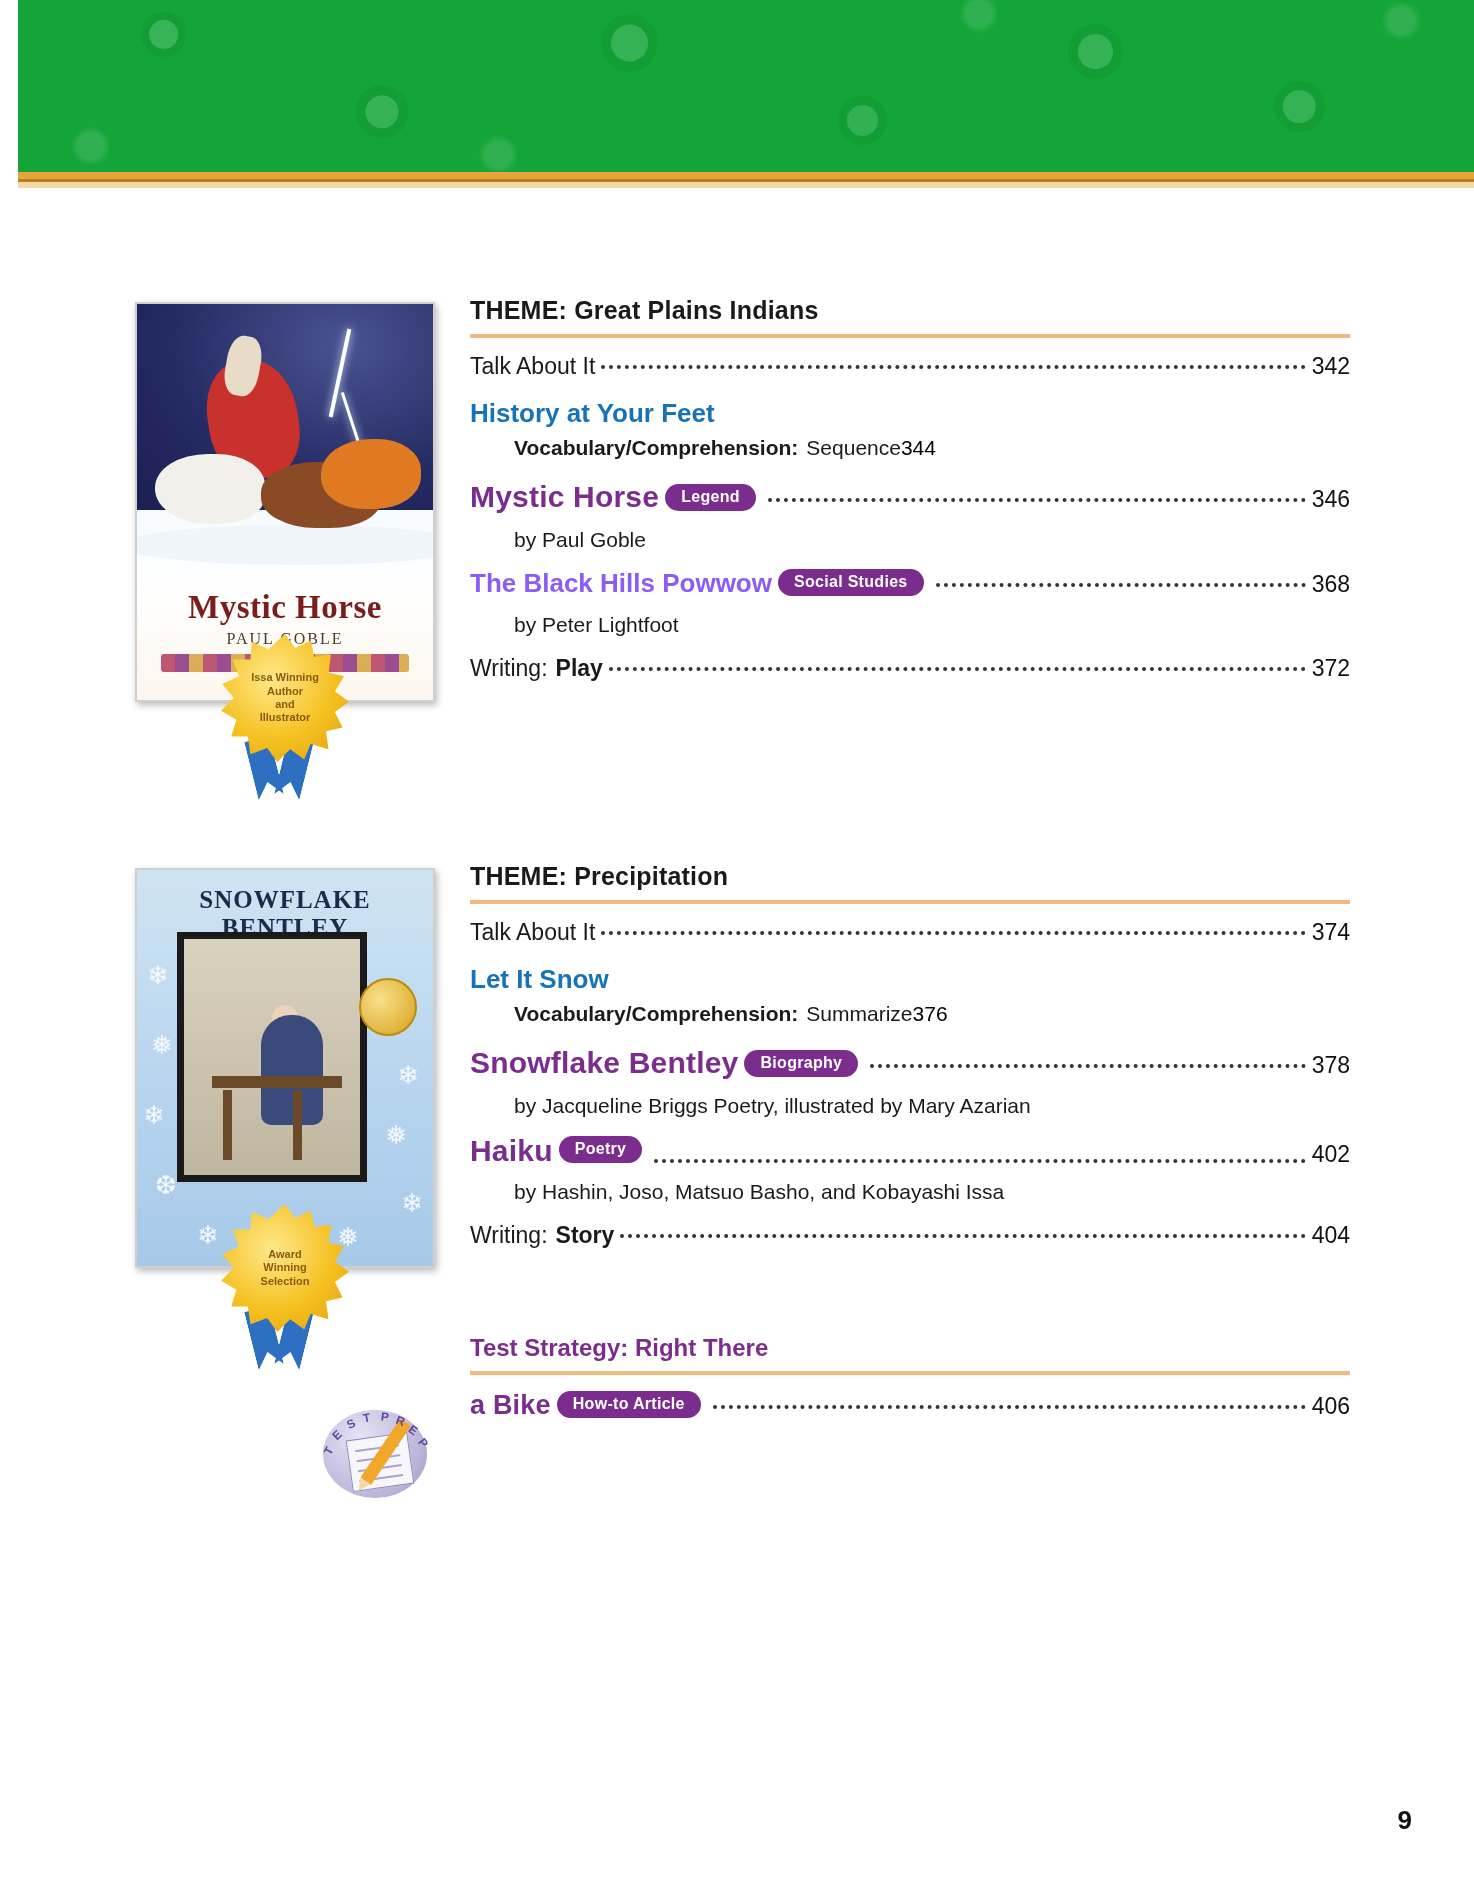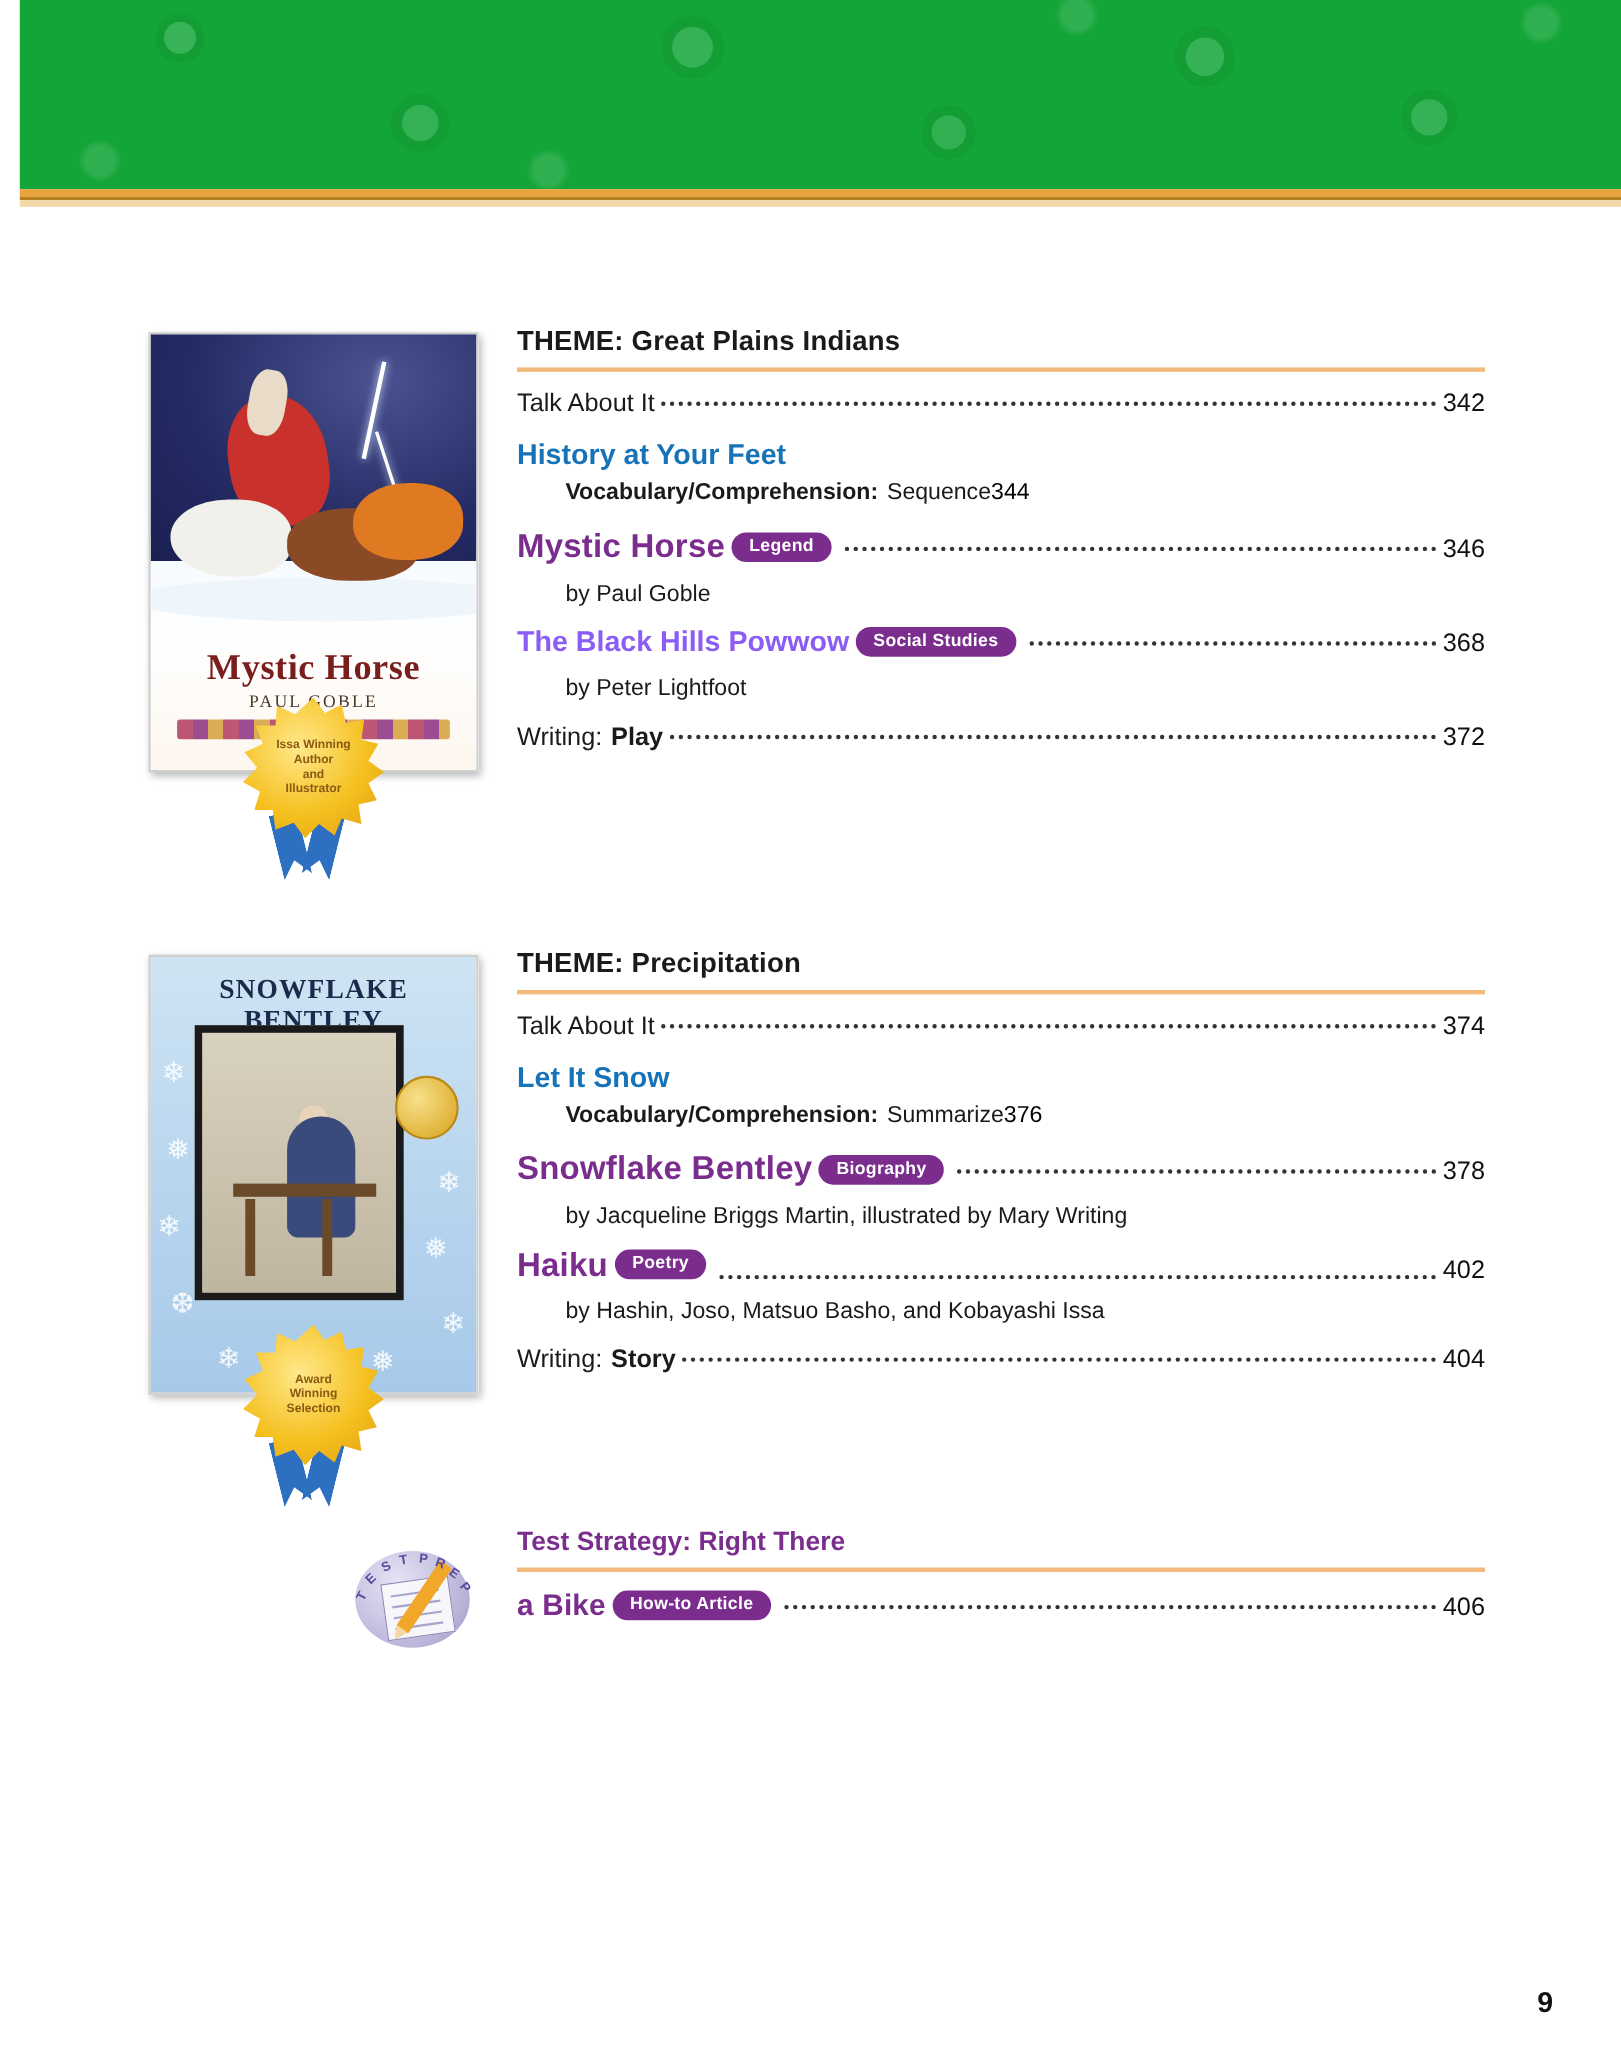--- a/index.html
+++ b/index.html
@@ -328,21 +328,21 @@
       <span class="lead"></span>
       <span class="pg">376</span>
     </div>
 
     <div class="row" style="margin-top:20px;">
       <span class="sel-purple">Snowflake Bentley</span>
       <span class="genre">Biography</span>
       <span class="lead"></span>
       <span class="pg">378</span>
     </div>
-    <div class="byline">by Jacqueline Briggs Martin, illustrated by Mary Writing</div>
+    <div class="byline">by Jacqueline Briggs Poetry, illustrated by Mary Azarian</div>
 
     <div class="row" style="margin-top:16px;align-items:flex-end;">
       <span class="sel-purple">Haiku</span>
       <span class="genre">Poetry</span>
       <span class="lead"></span>
       <span class="pg">402</span>
     </div>
     <div class="byline">by Hashin, Joso, Matsuo Basho, and Kobayashi Issa</div>
 
     <div class="row writing" style="margin-top:18px;">
@@ -367,21 +367,21 @@
       <span style="left:10px; top:18px; transform:rotate(-44deg);">E</span>
       <span style="left:24px; top:7px;  transform:rotate(-26deg);">S</span>
       <span style="left:40px; top:1px;  transform:rotate(-10deg);">T</span>
       <span style="left:58px; top:0px;  transform:rotate(6deg);">P</span>
       <span style="left:73px; top:4px;  transform:rotate(20deg);">R</span>
       <span style="left:86px; top:13px; transform:rotate(36deg);">E</span>
       <span style="left:96px; top:26px; transform:rotate(52deg);">P</span>
     </div>
   </div>
 
-  <div class="text-col" style="top:1388px;">
+  <div class="text-col" style="top:1334px;">
     <div class="strategy-title">Test Strategy: Right There</div>
     <div class="theme-rule"></div>
 
     <div class="row" style="margin-top:4px;">
       <span class="sel-purple" style="font-size:27px;">a Bike</span>
       <span class="genre">How-to Article</span>
       <span class="lead"></span>
       <span class="pg">406</span>
     </div>
   </div>

